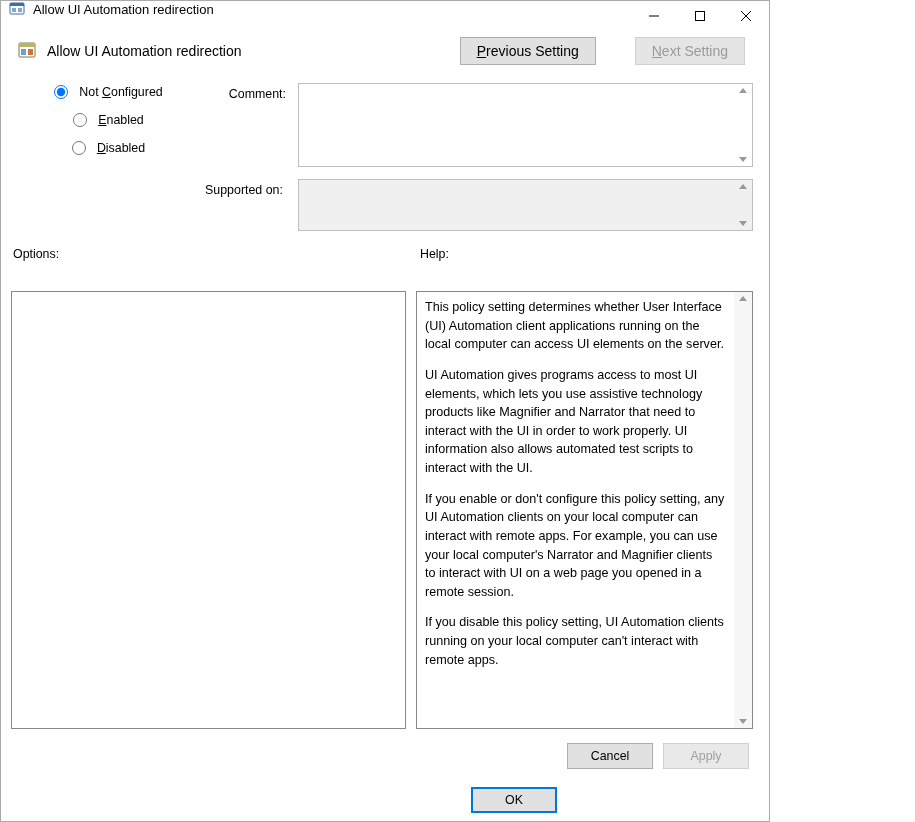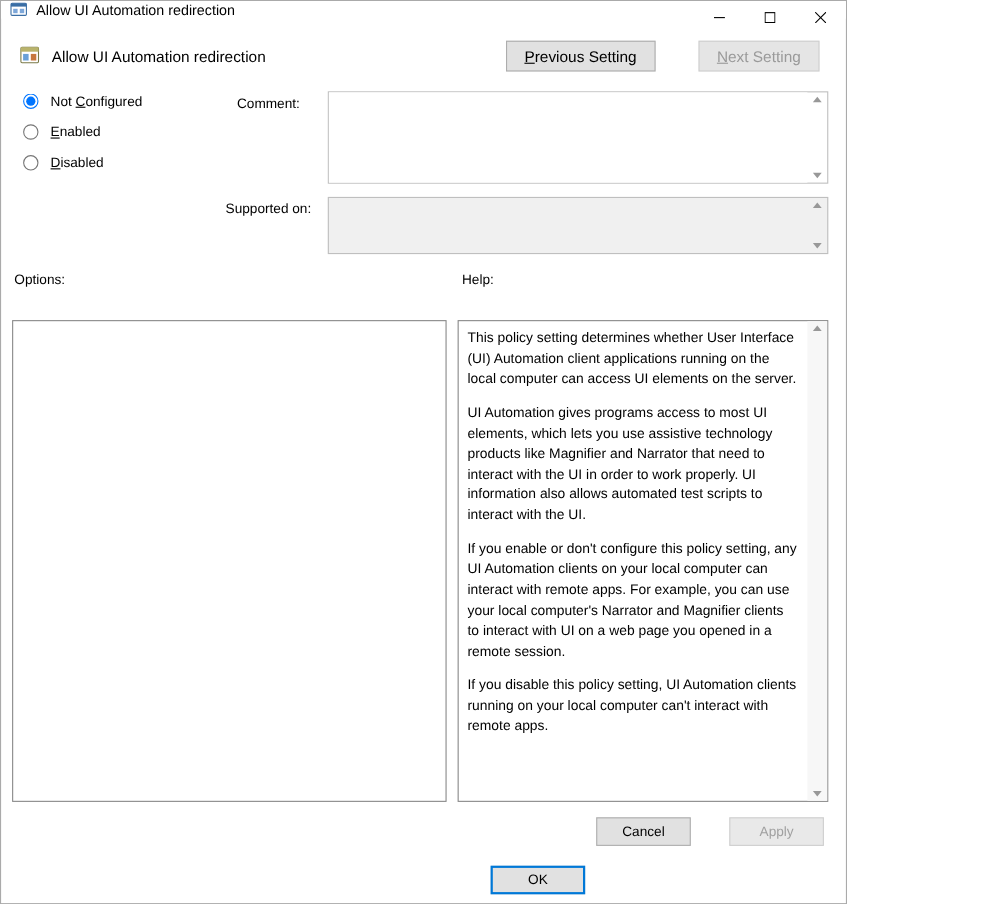--- a/index.html
+++ b/index.html
@@ -88,24 +88,24 @@
   
   .settings-grid {
     display: grid;
     grid-template-columns: 175px 90px 1fr;
     column-gap: 6px;
     row-gap: 12px;
     padding: 0 16px 10px 20px;
     align-items: start;
   }
   .radio-group { display: flex; flex-direction: column; gap: 14px; padding-top: 2px;}
-  .radio-item { display: flex; align-items: center; gap: 7px; cursor: pointer;}
+  .radio-item { display: flex; align-items: center; gap: 7px; cursor: pointer; justify-content: center;}
   .radio-item input[type=radio] { margin: 0 4px 0 0; width: 14px; height: 14px;}
   .radio-item .rlabel .ul { text-decoration: underline; }
-  .comment-label { text-align: center; padding-right: 6px; padding-top: 4px;}
+  .comment-label { text-align: right; padding-right: 6px; padding-top: 4px;}
   .supported-label { text-align: center; padding-right: 6px; padding-top: 4px;}
   .comment-box, .supported-box {
     border: 1px solid #bfbfbf;
     position: relative;
     font-family: inherit;
   }
   .comment-box {
     height: 84px;
     background: #fff;
   }
@@ -201,21 +201,20 @@
   .footer .btn.primary {
     border: 2px solid #0078d7;
     background: #e1e1e1;
     margin-top: 44px;
   }
   .footer .btn.disabled {
     color: #a0a0a0;
     border-color: #cfcfcf;
     background: #e9e9e9;
     cursor: default;
-    margin-left: 25px;
   }
 </style>
 </head>
 <body>
 
 <div class="window">
 
   <div class="titlebar">
     <span class="title-icon">
       <svg viewBox="0 0 16 16" width="16" height="16">

